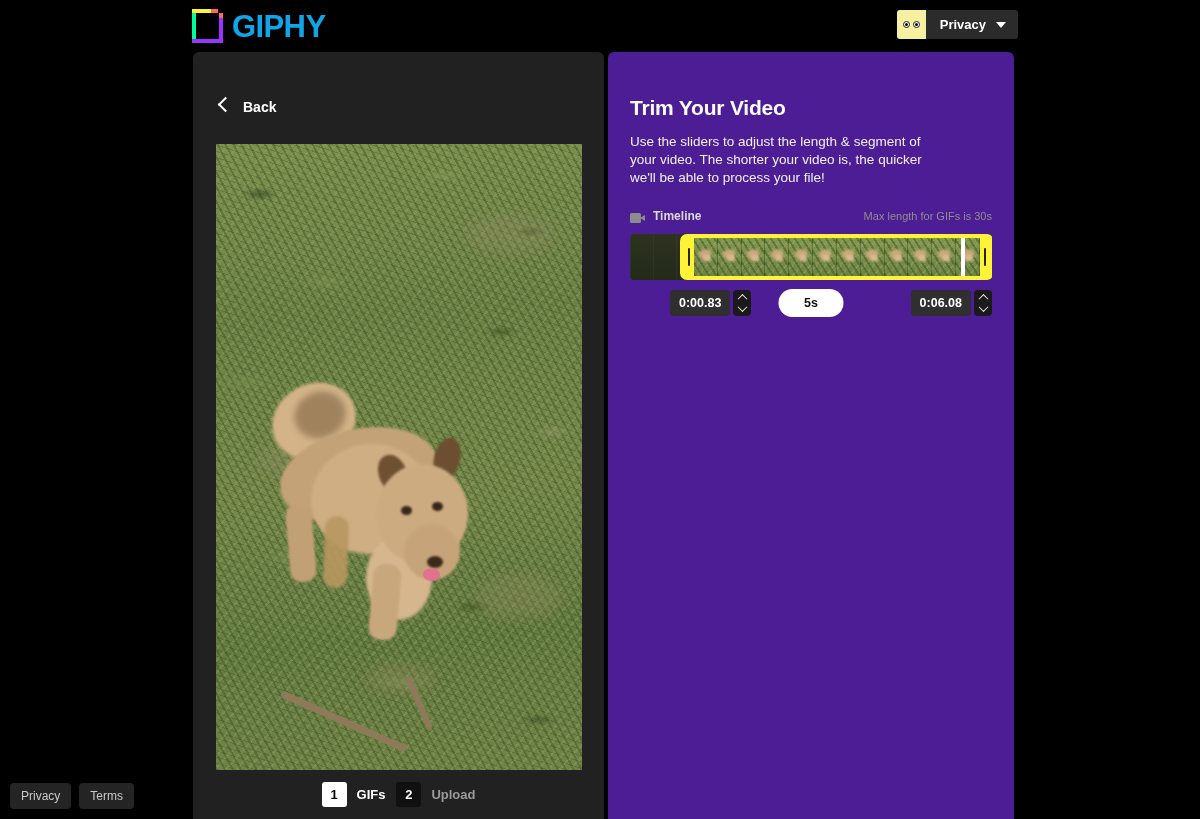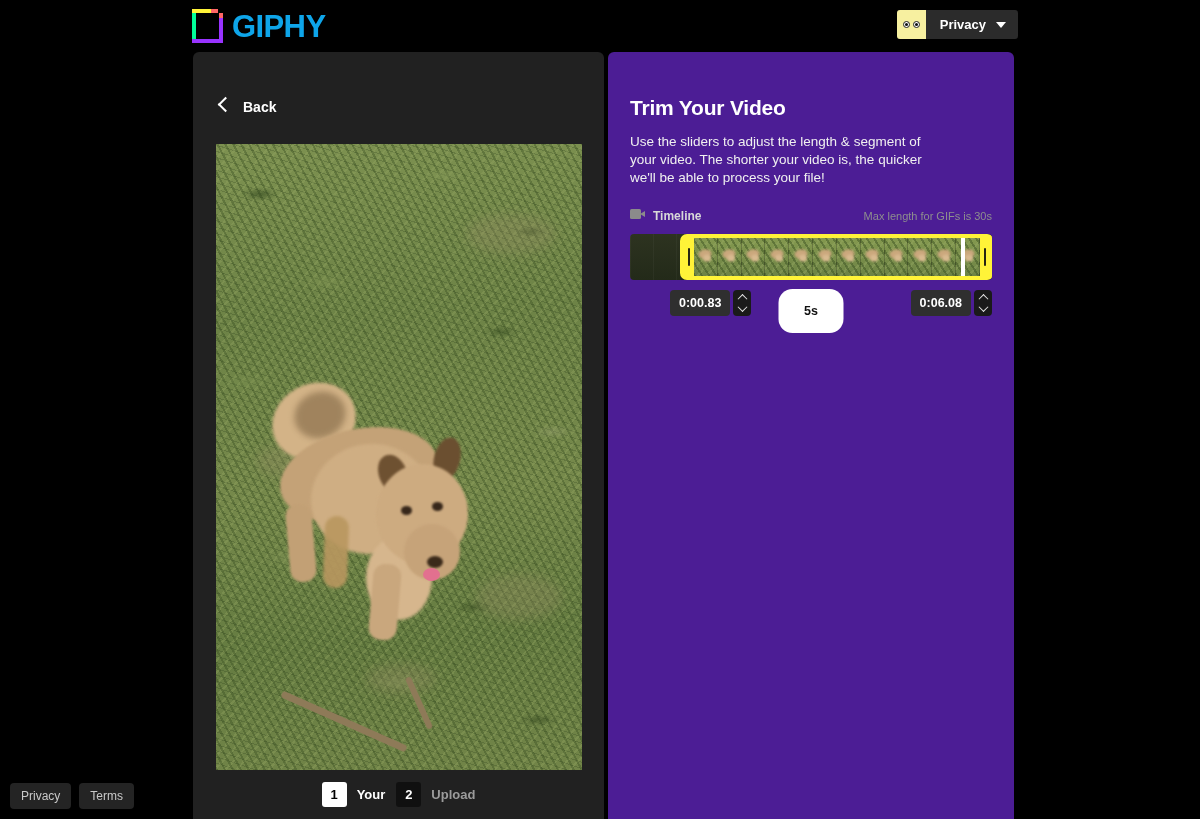--- a/index.html
+++ b/index.html
@@ -175,21 +175,21 @@
     color:#fff; font-size:21px; font-weight:800; letter-spacing:-0.2px;
   }
   .rp-desc {
     position:absolute; left:22px; top:81px; width:310px;
     color:#f0f0f0; font-size:13.5px; line-height:17.8px;
   }
   .tl-header {
     position:absolute; left:22px; right:22px; top:155px; height:18px;
     display:flex; align-items:center; justify-content:space-between;
   }
-  .tl-left { display:flex; align-items:flex-start; gap:8px; }
+  .tl-left { display:flex; align-items:flex-end; gap:8px; }
   .cam-icon { position:relative; width:15px; height:10px; }
   .cam-icon .body { position:absolute; left:0; top:0; width:11px; height:10px;
                     background:#8b8b8b; border-radius:1.5px; }
   .cam-icon .lens { position:absolute; right:0; top:2px; width:0; height:0;
                     border-top:3px solid transparent; border-bottom:3px solid transparent;
                     border-right:5px solid #8b8b8b; }
   .tl-label { color:#d8d8d8; font-size:12px; font-weight:700; }
   .tl-max   { color:#8e8e8e; font-size:11px; }
 
   .timeline {
@@ -261,21 +261,21 @@
     display:flex; flex-direction:column; align-items:center; justify-content:center; gap:4px;
     cursor:pointer;
   }
   .stepper .ch {
     width:7px; height:7px; border-left:1.6px solid #e6e6e6; border-top:1.6px solid #e6e6e6;
   }
   .stepper .ch.up   { transform:rotate(45deg)  translate(1px,1px); }
   .stepper .ch.down { transform:rotate(-135deg) translate(1px,1px); }
   .duration-pill {
     position:absolute; left:50%; top:-1px; transform:translateX(-50%);
-    background:#fff; border-radius:14px; width:65px; height:44px;
+    background:#fff; border-radius:14px; width:65px; height:28px;
     display:flex; align-items:center; justify-content:center;
     color:#111; font-size:12.5px; font-weight:700;
   }
 
   .continue-btn {
     position:absolute; left:22px; right:22px; bottom:16px; height:33px;
     border-radius:4px; border:none; cursor:pointer;
     background:linear-gradient(90deg,#6157ff 0%, #9933ff 100%);
     color:#fff; font-size:13.5px; font-weight:800;
     font-family:"Liberation Sans", sans-serif;
@@ -358,21 +358,21 @@
       </div>
 
       <span class="stick stick-main"></span>
       <span class="stick stick-fork"></span>
 
     </div>
 
     <div class="steps">
       <div class="step">
         <div class="step-num active">1</div>
-        <div class="step-label active">Your</div>
+        <div class="step-label active">GIFs</div>
       </div>
       <div class="step">
         <div class="step-num inactive">2</div>
         <div class="step-label inactive">Upload</div>
       </div>
     </div>
   </div>
 
   <div class="panel-right">
 

